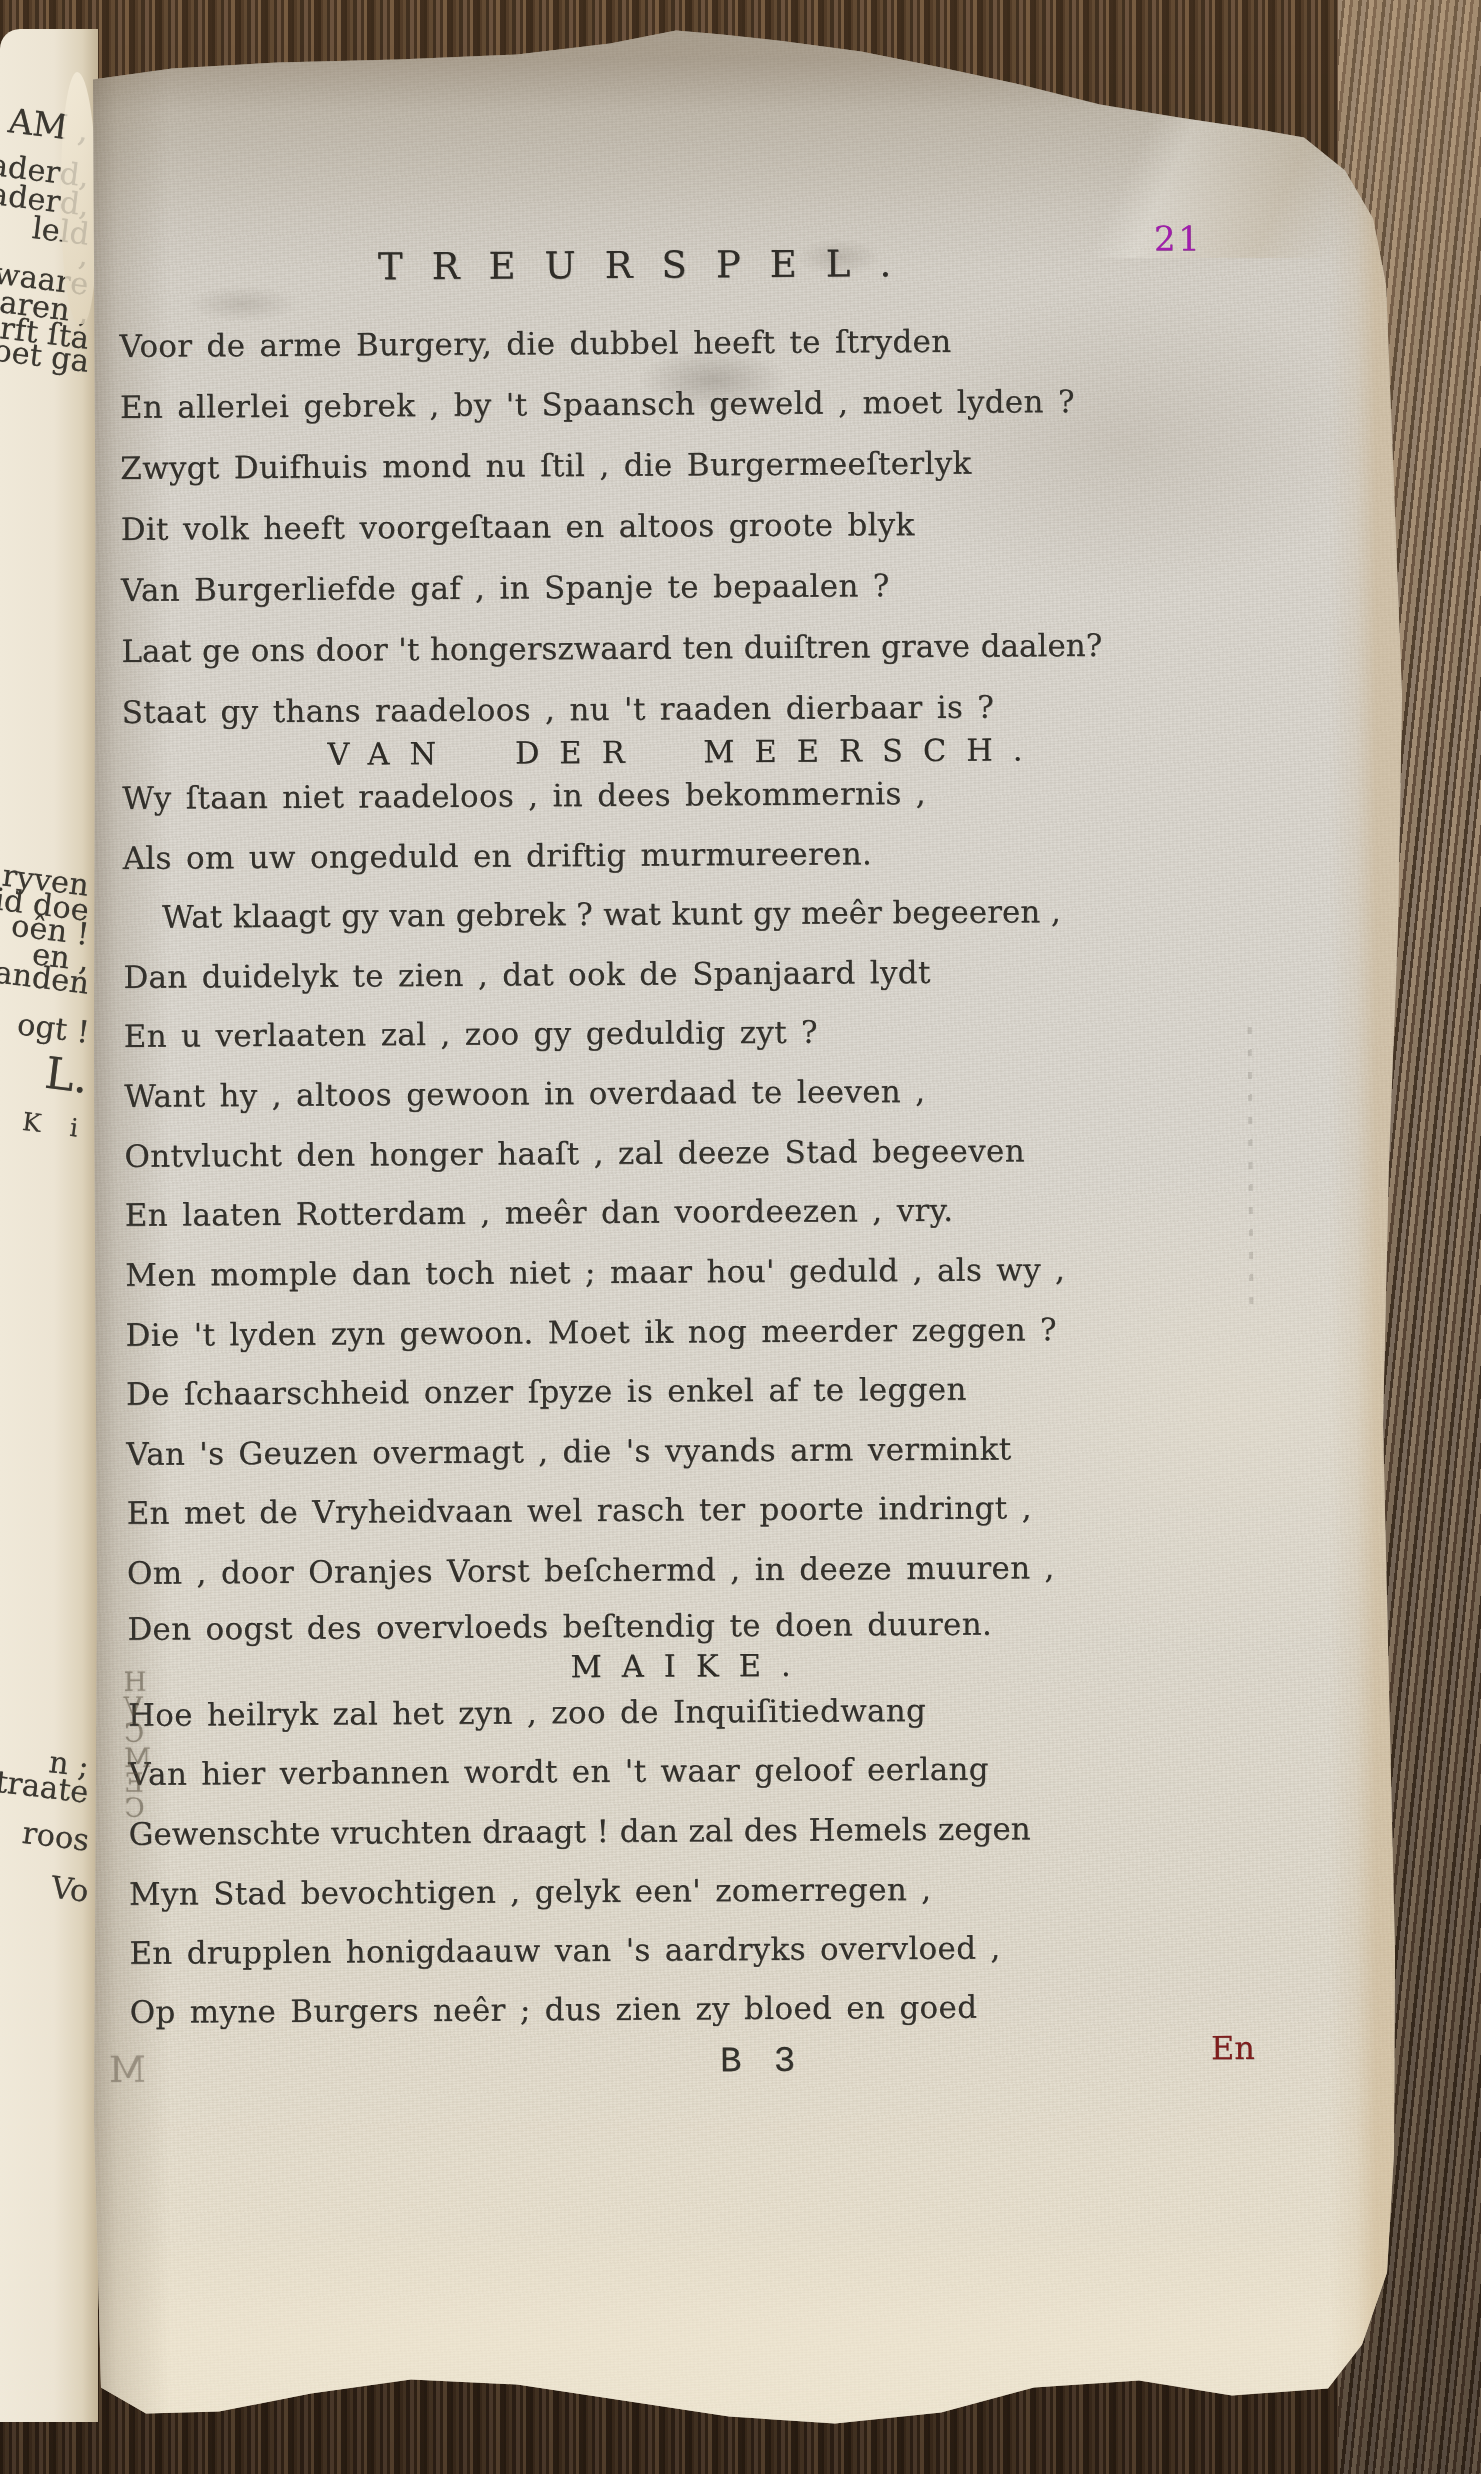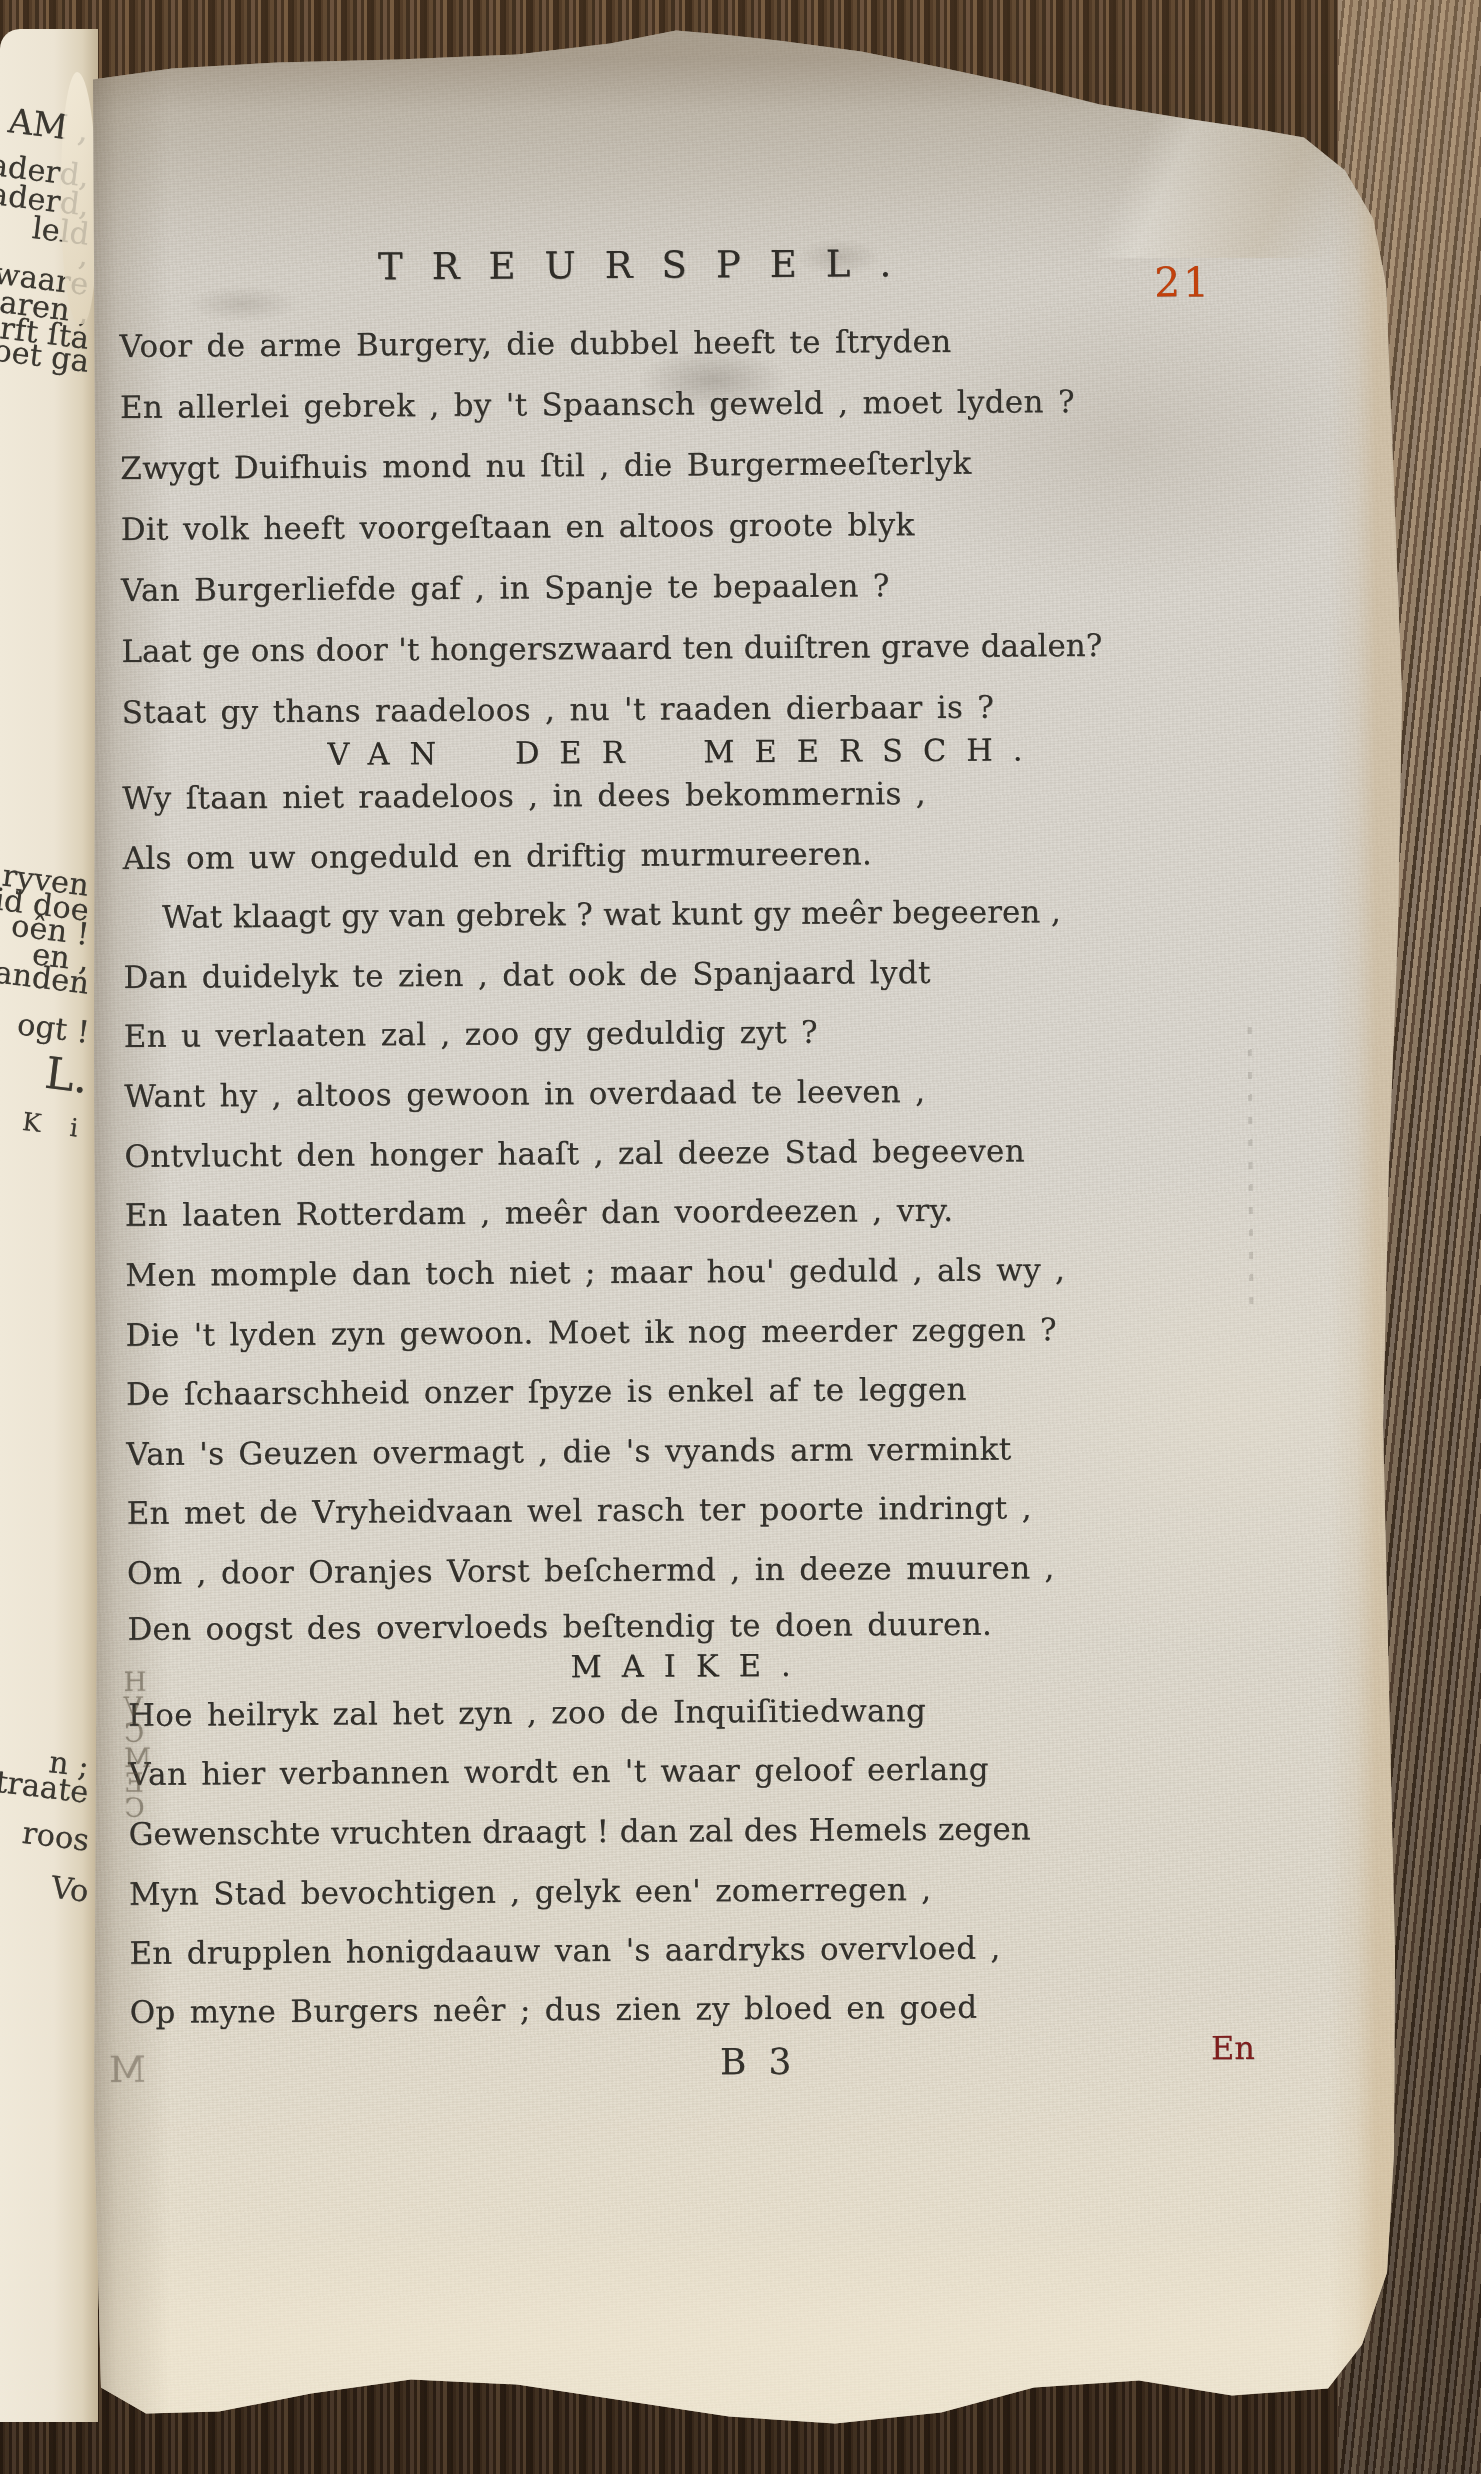--- a/index.html
+++ b/index.html
@@ -86,27 +86,27 @@
     font-size:30.5px;letter-spacing:20px;word-spacing:29px;color:#2e2c27;
     text-shadow:0.3px 0.3px 0.5px rgba(45,42,36,.55);
   }
   .header-title{
     position:absolute;left:119px;top:246px;width:1126px;text-align:center;white-space:nowrap;
     font-size:37px;letter-spacing:29px;color:#2f2d28;
     transform:translateX(-33px);
     text-shadow:0.4px 0.4px 0.7px rgba(45,42,36,.6);
   }
   .page-number{
-    position:absolute;left:1154px;top:224px;font-size:41px;letter-spacing:2.6px;color:#c2410c;
-    text-shadow:0.3px 0.3px 0.5px rgba(48,44,38,.5);
-    margin-top:40px;
+    position:absolute;left:1154px;top:224px;font-size:34px;letter-spacing:2.6px;color:#a21caf;
+    text-shadow:0.3px 0.3px 0.5px rgba(48,44,38,.5);
   }
   .signature{
     position:absolute;left:709px;top:2044px;font-size:36px;letter-spacing:5.3px;color:#34322c;
     text-shadow:0.3px 0.3px 0.5px rgba(48,44,38,.5);
+    font-family:Liberation Mono, monospace;
   }
   .catchword{
     position:absolute;left:1200px;top:2035px;font-size:32px;color:#7f1d1d;
     text-shadow:0.3px 0.3px 0.5px rgba(48,44,38,.5);
   }
   
   .ghost-letter{
     position:absolute;left:115px;font-size:26.5px;color:rgba(88,79,64,.38);
     transform:scaleX(-1);text-shadow:0 0 1.3px rgba(88,79,64,.3);
   }

